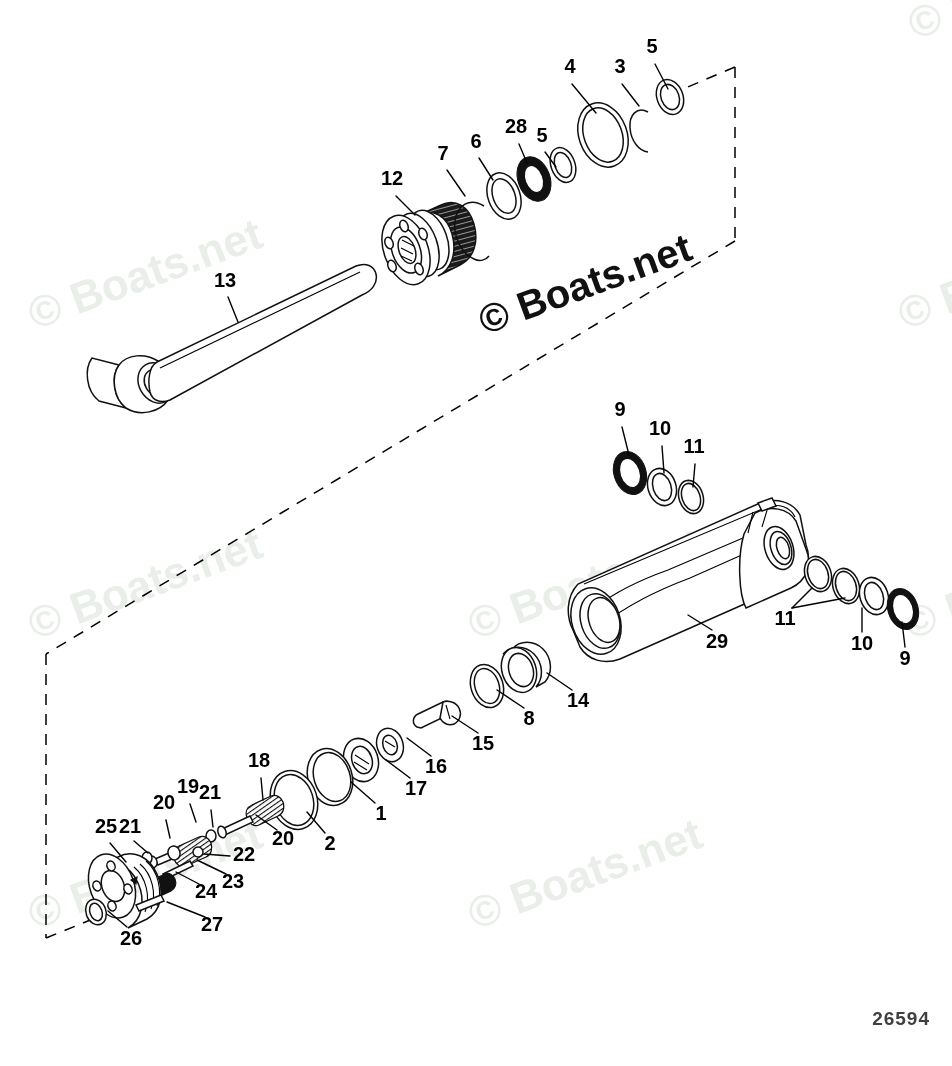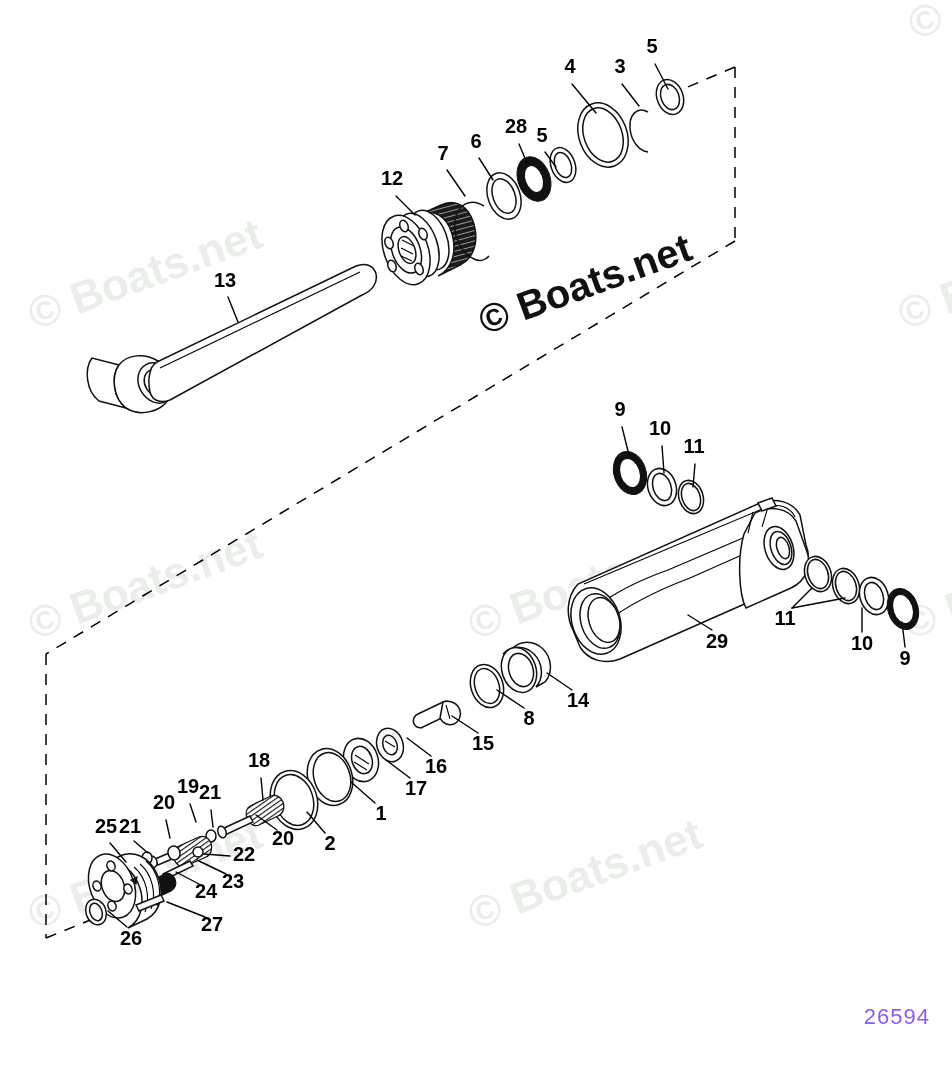--- a/index.html
+++ b/index.html
@@ -451,15 +451,15 @@
         </g>
         <g>
           <line x1="127" y1="927" x2="108" y2="911" class="ln"></line>
           <text x="131" y="940" class="callout">26</text>
         </g>
         <line x1="792" y1="608" x2="845" y2="598" class="ln"></line>
       </g>
   </svg>
 
   <div style="position:absolute;right:22px;bottom:36px;z-index:9;">
-    <span class="dnum" style="font-size:22px;color:#8b5cf6;font-weight:normal;">26594</span>
+    <span class="dnum" style="font-size:19px;color:#404040;font-weight:bold;">26594</span>
   </div>
 </div>
 
 </body></html>

